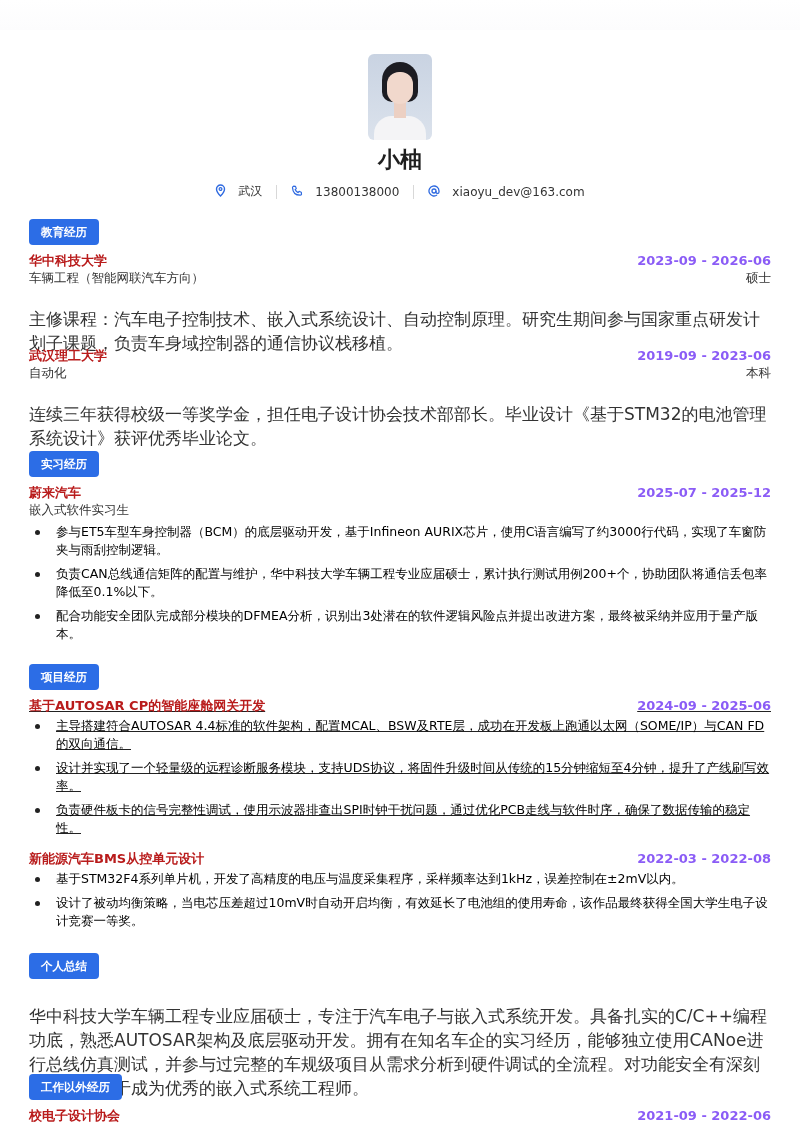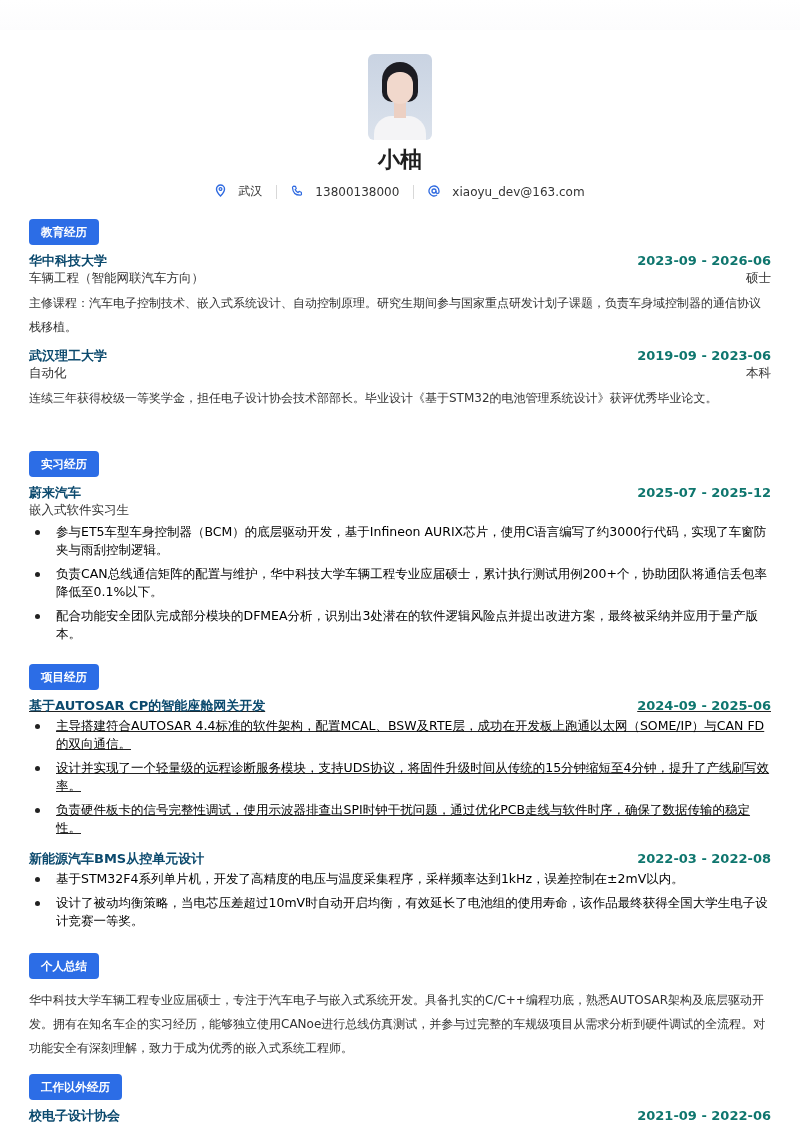--- a/index.html
+++ b/index.html
@@ -50,24 +50,24 @@
   .contact .ic { color: #2f6ae0; font-size: 11px; line-height: 1; }
   .sep { width: 1px; height: 14px; background: #d8d8d8; margin: 0 14px; }
 
   .badge {
     display: inline-block; background: #2c6de6; color: #fff;
     font-size: 11.5px; font-weight: bold; padding: 6px 12px;
     border-radius: 4px; line-height: 14px;
   }
   .section { position: absolute; left: 0; width: 742px; }
   .row { display: flex; justify-content: space-between; align-items: baseline; }
-  .title { font-size: 13px; font-weight: bold; color: #0c4a6e; }
-  .date { font-size: 13px; font-weight: bold; color: #0f766e; }
+  .title { font-size: 13px; font-weight: bold; color: #b91c1c; }
+  .date { font-size: 13px; font-weight: bold; color: #8b5cf6; }
   .sub { font-size: 12.5px; color: #333; }
-  .para { font-size: 12px; color: #333; line-height: 24px; margin-top: 4px; }
+  .para { font-size: 17px; color: #333; line-height: 24px; margin-top: 20px; }
   ul.bullets { margin: 2px 0 0 0; padding: 0; list-style: none; }
   ul.bullets li {
     position: relative; padding-left: 27px; font-size: 12.5px; color: #000000;
     line-height: 18px; margin-bottom: 6px;
   }
   ul.bullets li::before {
     content: ""; position: absolute; left: 6px; top: 7px; width: 5px; height: 5px;
     background: #222; border-radius: 50%;
   }
 </style>

